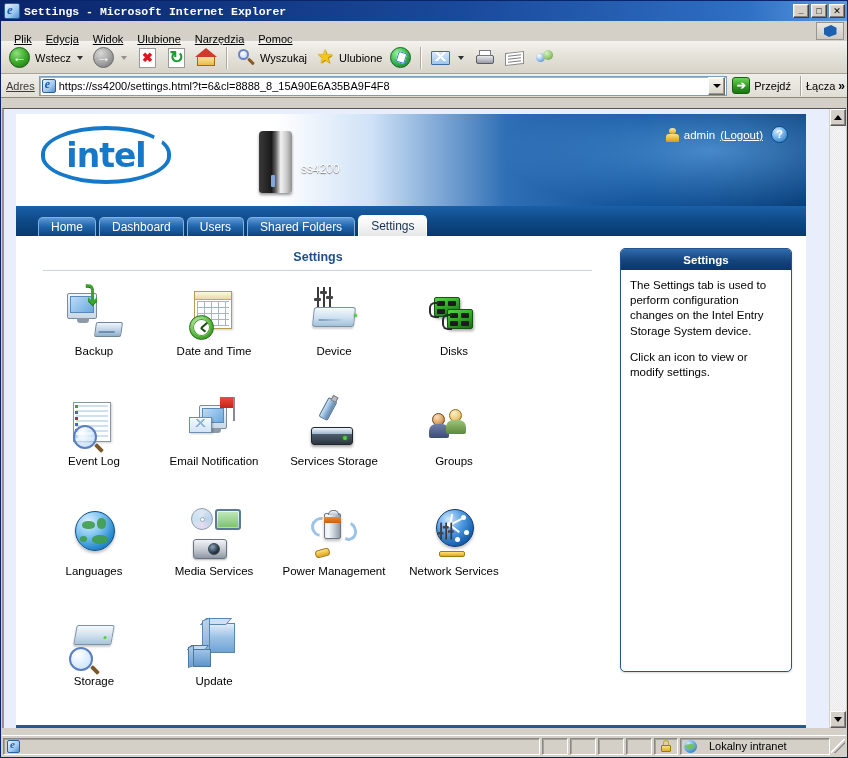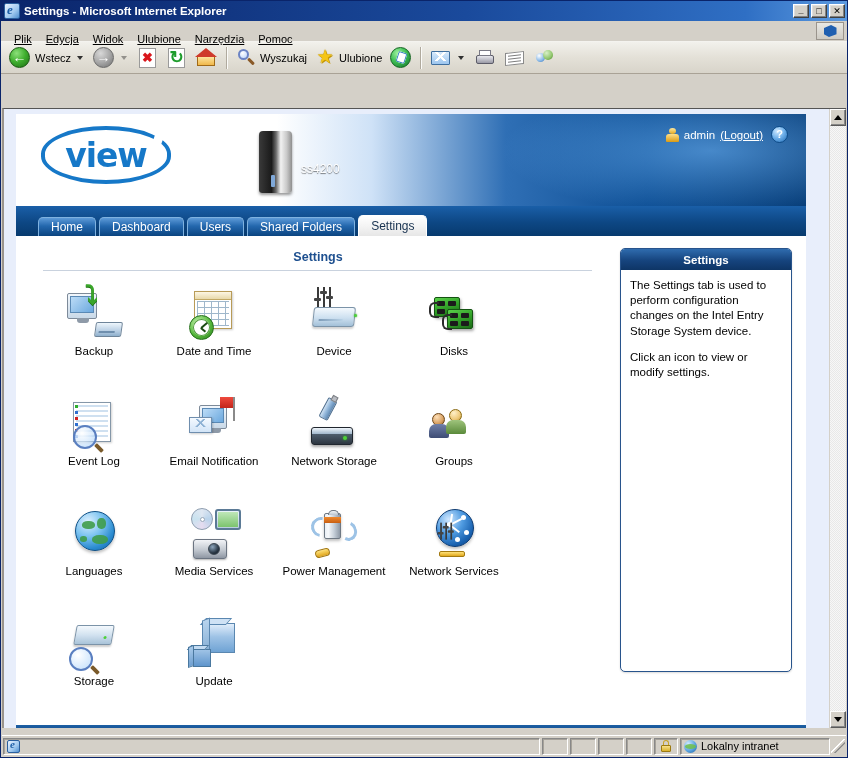--- a/index.html
+++ b/index.html
@@ -31,21 +31,21 @@
     border:1px solid #2a5f9e;border-radius:2px;
     position:relative;box-sizing:border-box;
   }
   .title-ico:before{
     content:"e";position:absolute;left:2px;top:-2px;
     font-family:"Liberation Serif",serif;font-size:13px;font-style:italic;
     font-weight:bold;color:#1d5fa8;
   }
   .title-text{
     color:#fff;font-weight:bold;font-size:11.5px;
-    flex:1 1 auto;white-space:nowrap;overflow:hidden;
+    flex:1 1 auto;white-space:nowrap;overflow:hidden;font-family:Liberation Mono, monospace;
   }
   .winbtns{display:flex;gap:2px;align-items:center;}
   .winbtn{
     width:16px;height:14px;
     background:#d4d0c8;
     border:1px solid #fff;
     border-right-color:#404040;border-bottom-color:#404040;
     box-shadow:inset -1px -1px 0 #808080, inset 1px 1px 0 #dfdfdf;
     position:relative;box-sizing:border-box;cursor:default;
   }
@@ -420,21 +420,21 @@
   .statusbar{
     position:absolute;left:1px;right:1px;bottom:1px;height:21px;
     background:#d4d0c8;display:flex;align-items:center;
     border-top:1px solid #fff;box-sizing:border-box;
   }
   .sb-pane{
     height:17px;margin:0 1px;
     border:1px solid #fff;border-left-color:#888;border-top-color:#888;
     box-shadow:inset 1px 1px 0 #a6a29a;
     display:flex;align-items:center;padding:0 3px;box-sizing:border-box;
-    font-size:11px;color:#000;gap:4px;white-space:nowrap;
+    font-size:11px;color:#000;gap:12px;white-space:nowrap;
   }
   .sb-main{flex:1 1 auto;min-width:0;}
   .sb-sm{width:26px;}
   .sb-lock{width:24px;justify-content:center;}
   .sb-zone{width:150px;}
   .sb-ie-ico{
     width:13px;height:13px;flex:0 0 auto;
     background:linear-gradient(135deg,#eaf3ff 0%,#9fc8ef 60%,#4f8fd0 100%);
     border:1px solid #2a5f9e;border-radius:2px;position:relative;box-sizing:border-box;
   }
@@ -853,28 +853,45 @@
         <div class="ico-print"></div>
       </div>
     <div class="tb">
         <div class="ico-edit"></div>
       </div>
     <div class="tb">
         <div class="ico-msn"></div>
       </div>
   </div>
 
+  <div class="addrbar">
+    <div class="addr-label"><u>Adres</u></div>
+    <div class="addr-box">
+      <div class="addr-favico"></div>
+      <div class="addr-url">https://ss4200/settings.html?t=6&amp;cl=8888_8_15A90E6A35BA9F4F8</div>
+      <div class="addr-drop">
+          <div class="caret-dn"></div>
+        </div>
+    </div>
+    <div class="go-btn">
+      <div class="go-arrow">➔</div>
+      <div class="go-label">Przejdź</div>
+    </div>
+    <div class="links-sep"></div>
+    <div class="links-label">Łącza</div>
+    <div class="links-chev">»</div>
+  </div>
 
   <div class="viewport">
     <div class="page">
       <div class="page-inner">
 
         <div class="hdr">
           <div class="intel-logo">
-            <span>view</span>
+            <span>intel</span>
           </div>
           <div class="dev-img"></div>
           <div class="dev-name">ss4200</div>
           <div class="acct">
             <div class="acct-user"></div>
             <span>admin</span>
             <a href="#">(Logout)</a>
             <div class="help-q">?</div>
           </div>
         </div>
@@ -971,21 +988,21 @@
                     <div class="flagpole"></div>
                 </div>
                 <div class="cell-lb">Email Notification</div>
               </div>
 
               <div class="cell">
                 <div class="cell-ico">
                   <div class="usbstick"></div>
                     <div class="extdrive"></div>
                 </div>
-                <div class="cell-lb">Network Storage</div>
+                <div class="cell-lb">Services Storage</div>
               </div>
 
               <div class="cell">
                 <div class="cell-ico">
                   <div class="person p1">
                       <i></i>
                       <b></b>
                     </div>
                   <div class="person p2">
                       <i></i>

